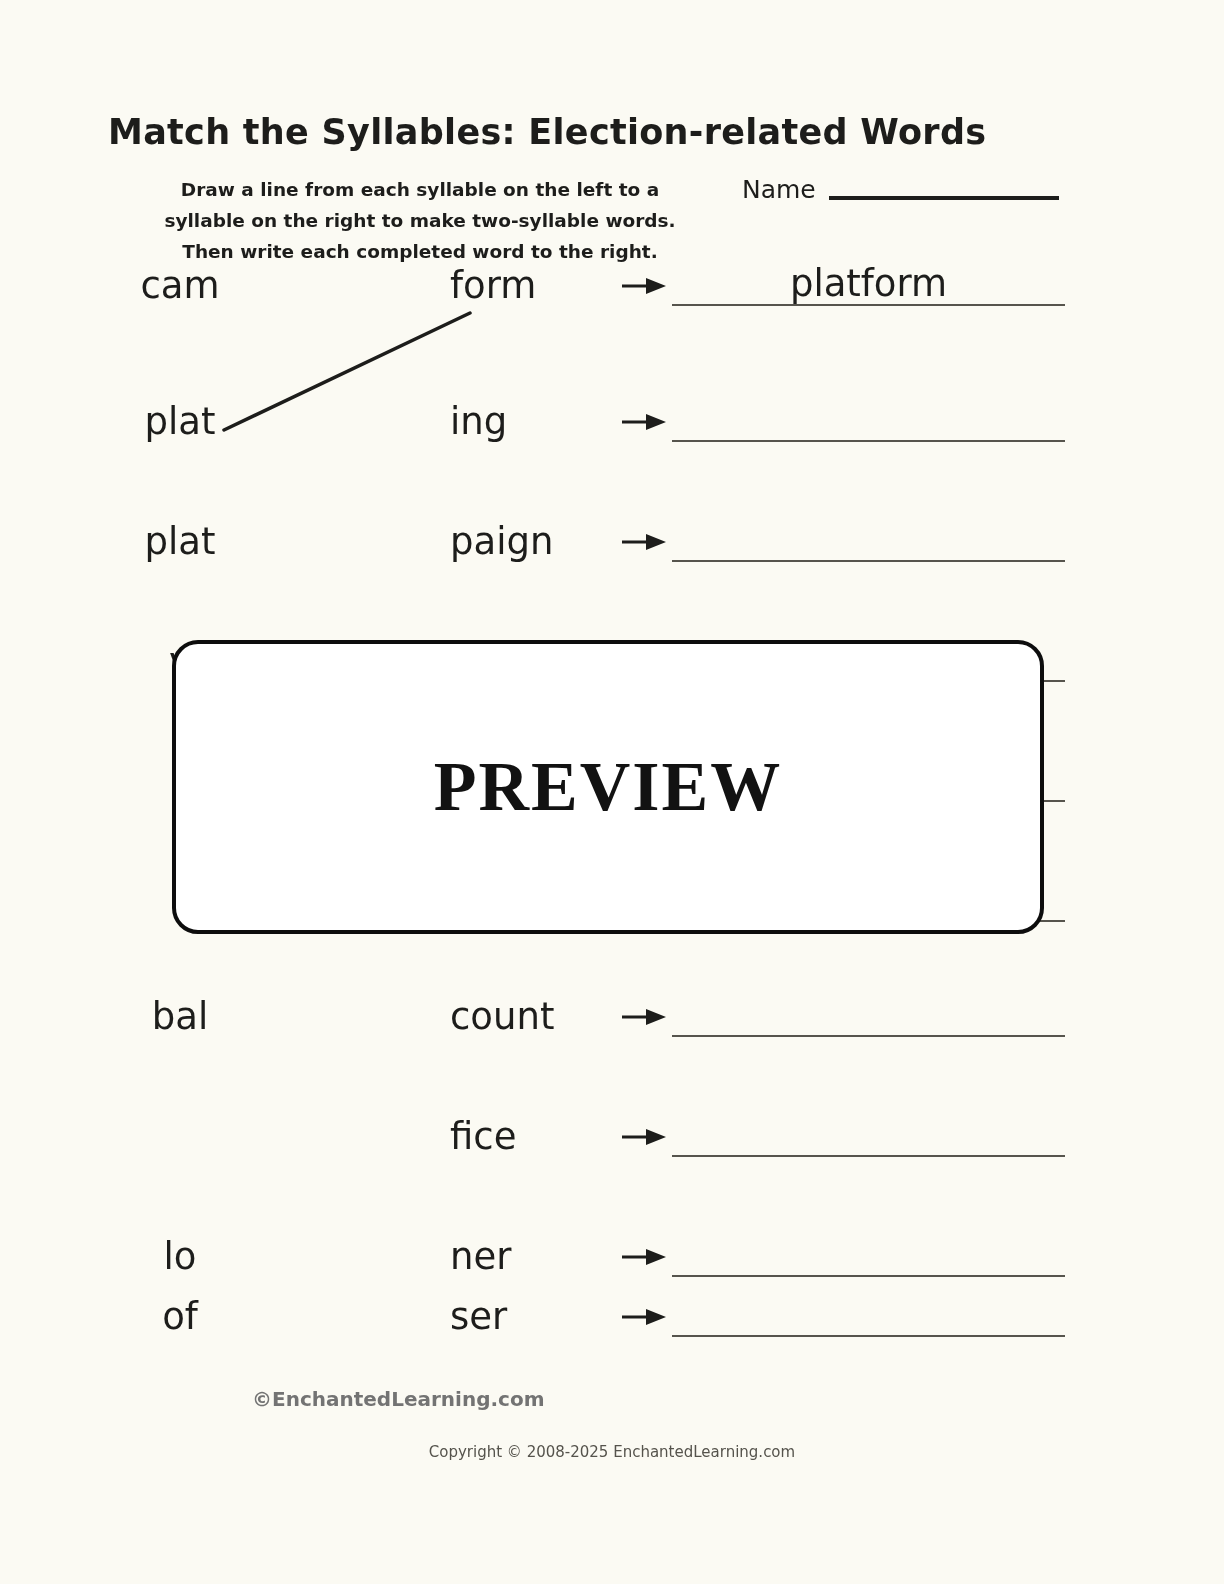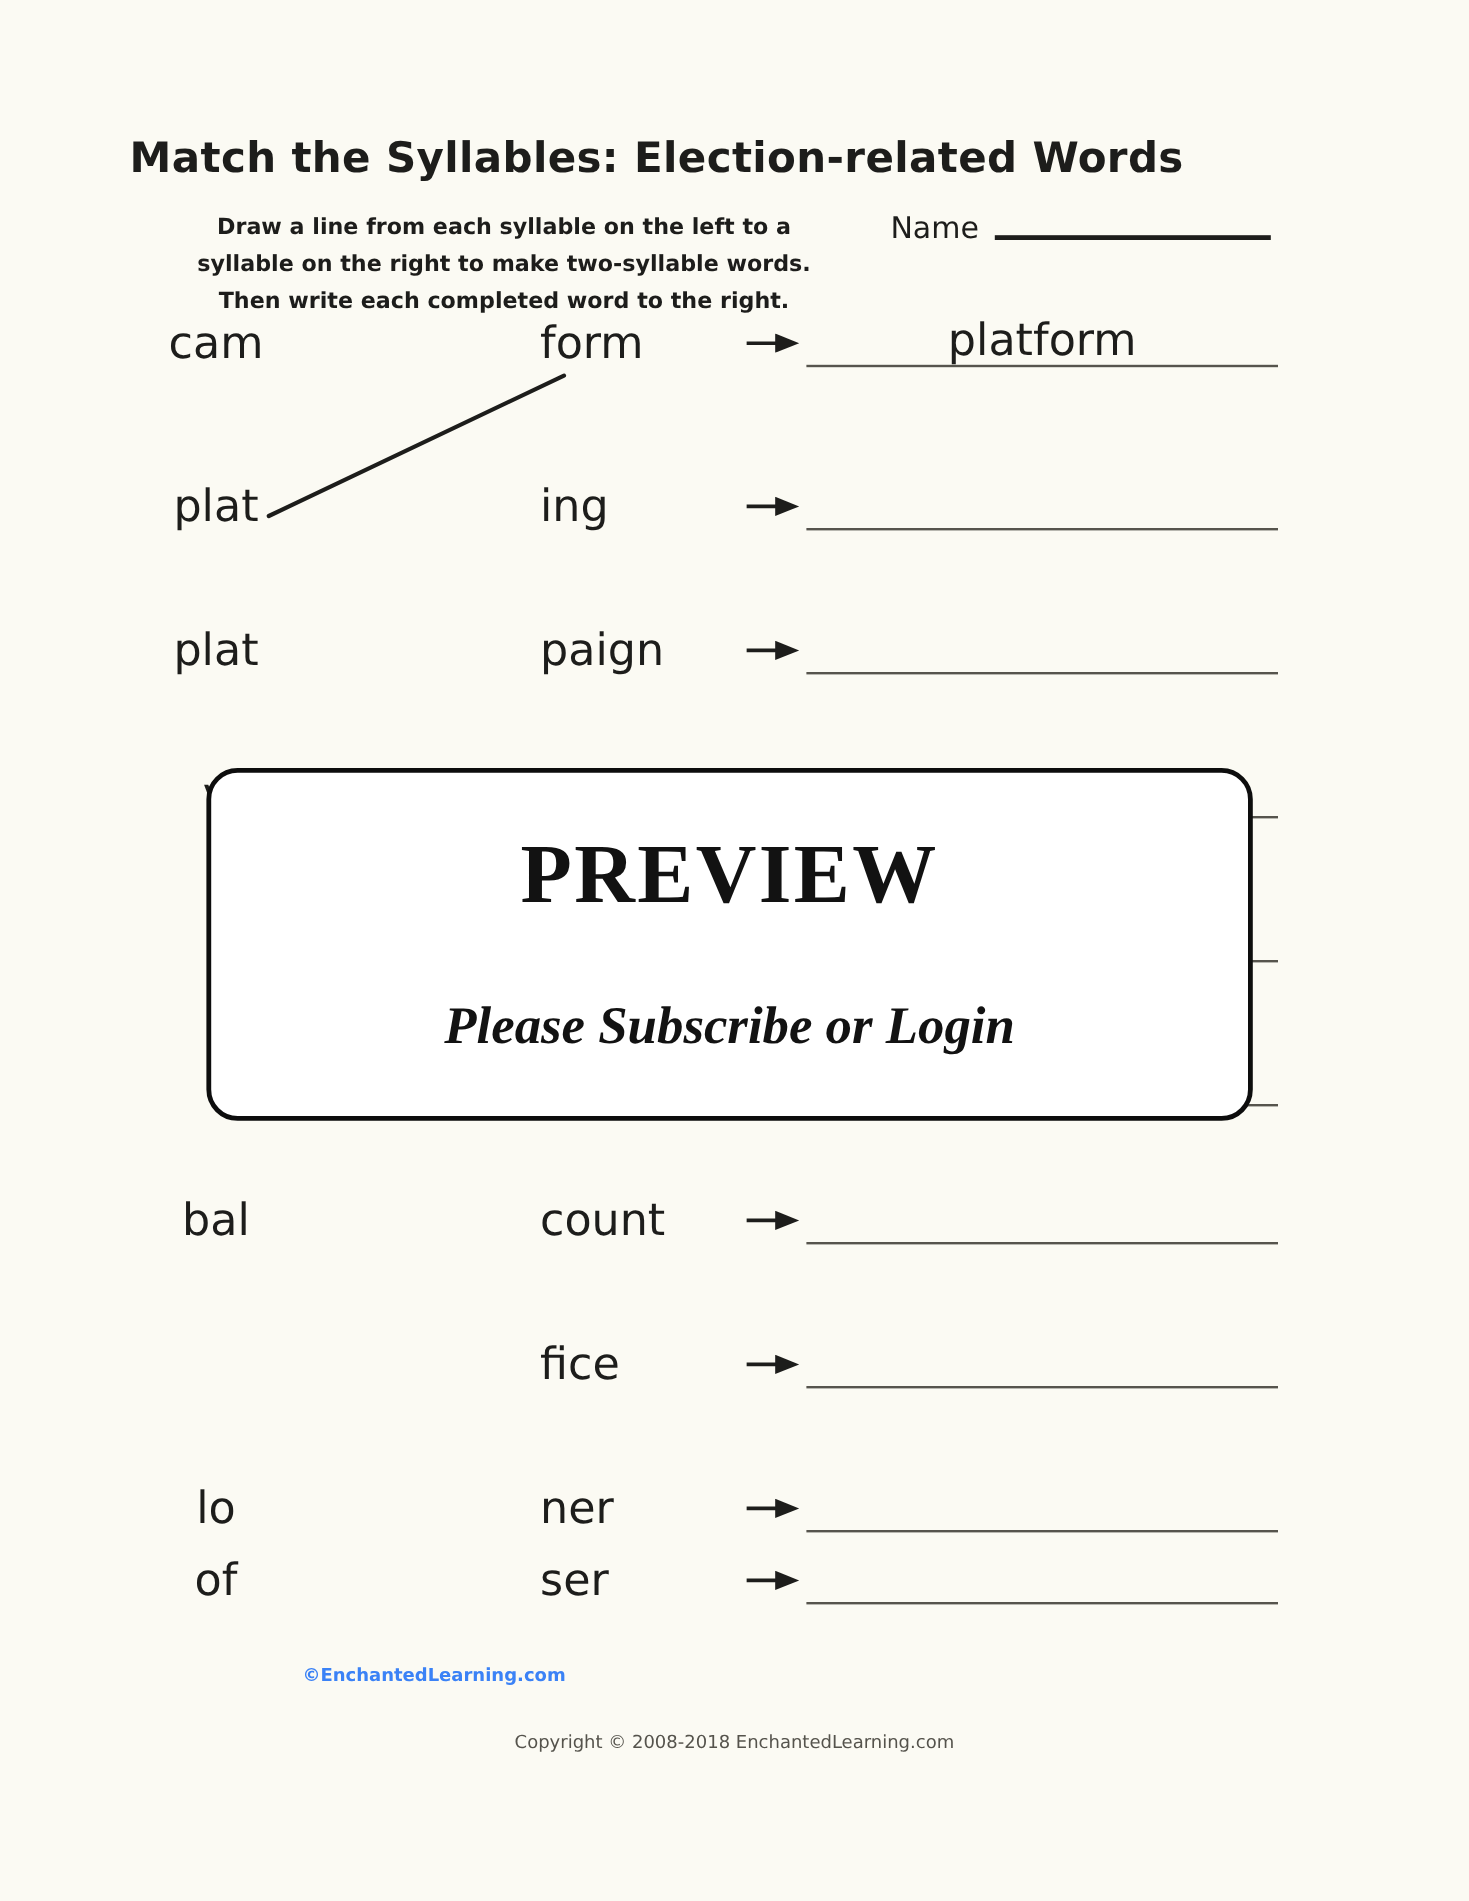--- a/index.html
+++ b/index.html
@@ -183,23 +183,23 @@
 
   
   .hidden-syl { z-index: 10; }
 
   
   .watermark {
     position: absolute;
     left: 252px;
     top: 1387px;
     font-family: "DejaVu Sans", sans-serif;
-    font-size: 15px;
-    font-weight: bold;
-    color: #3b82f6;
+    font-size: 20px;
+    font-weight: bold;
+    color: #737373;
     white-space: nowrap;
     text-align: center;
   }
   .copyright {
     position: absolute;
     left: 0;
     top: 1443px;
     width: 1224px;
     text-align: center;
     font-family: "DejaVu Sans", sans-serif;
@@ -350,19 +350,18 @@
       <span class="answer-text"></span>
     </span>
   </div>
 
   <svg class="connector">
     <line x1="224" y1="430" x2="470" y2="313" stroke="#1d1d1b" stroke-width="3.5" stroke-linecap="round"></line>
   </svg>
 
   <div class="preview-box">
     <div class="preview-title">PREVIEW</div>
-    <div class="preview-sub">Please Subscribe or Login</div>
   </div>
 
   <div class="watermark">©EnchantedLearning.com</div>
-  <div class="copyright">Copyright © 2008-2018 EnchantedLearning.com</div>
+  <div class="copyright">Copyright © 2008-2025 EnchantedLearning.com</div>
 
 </div>
 
 </body></html>

